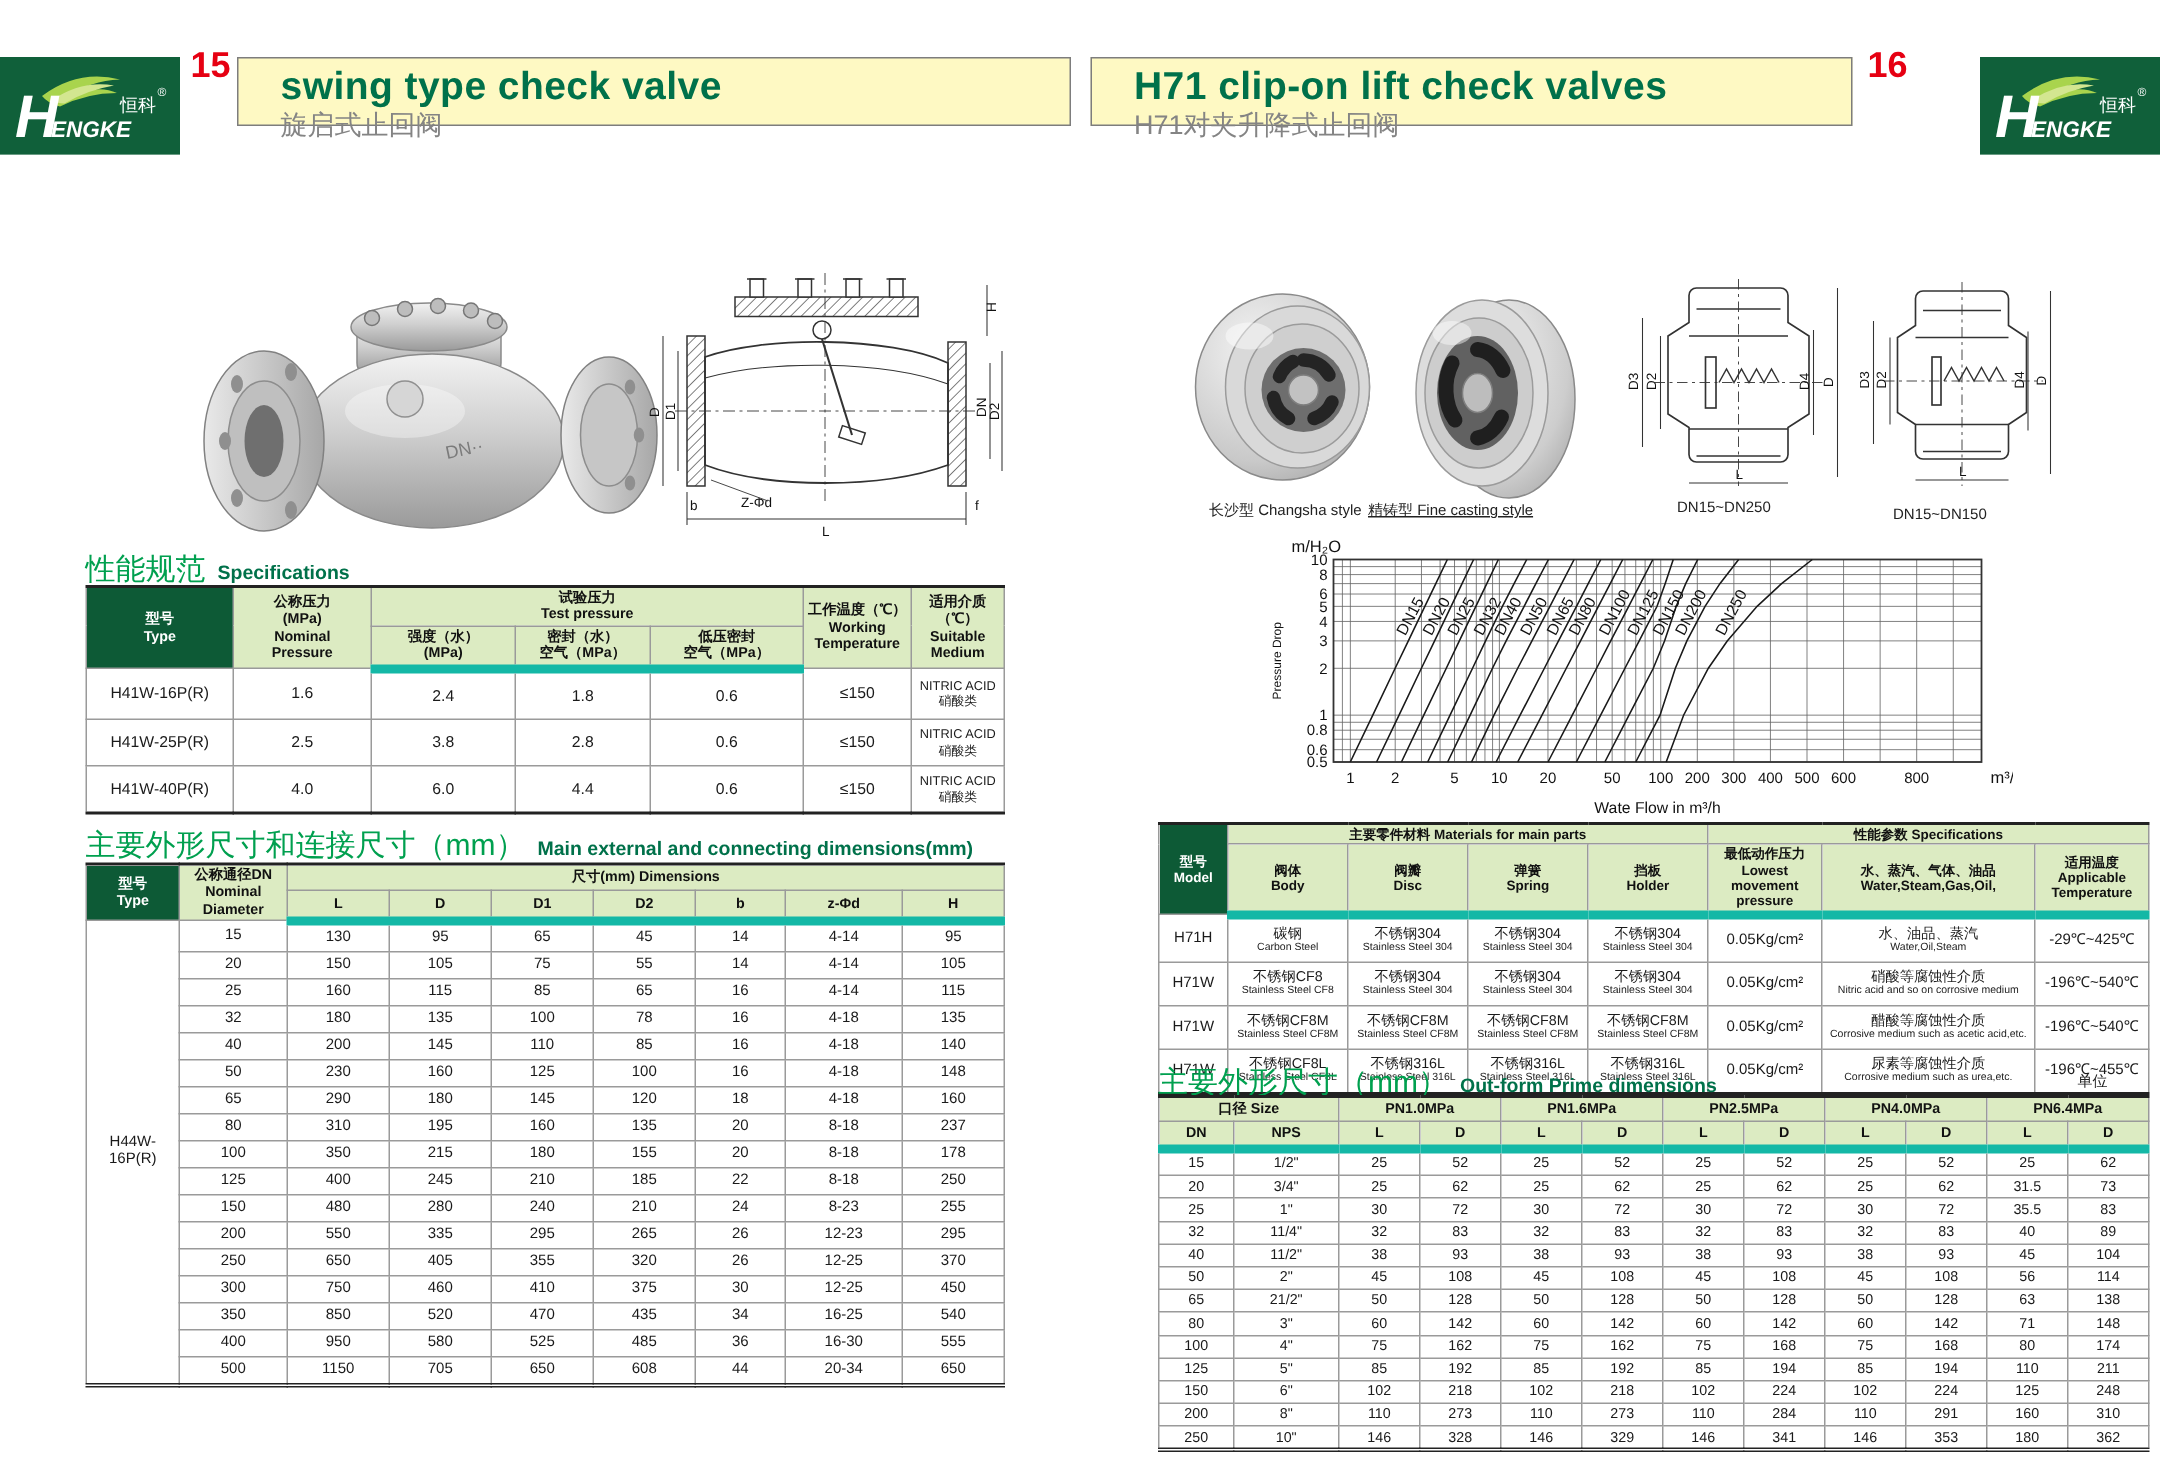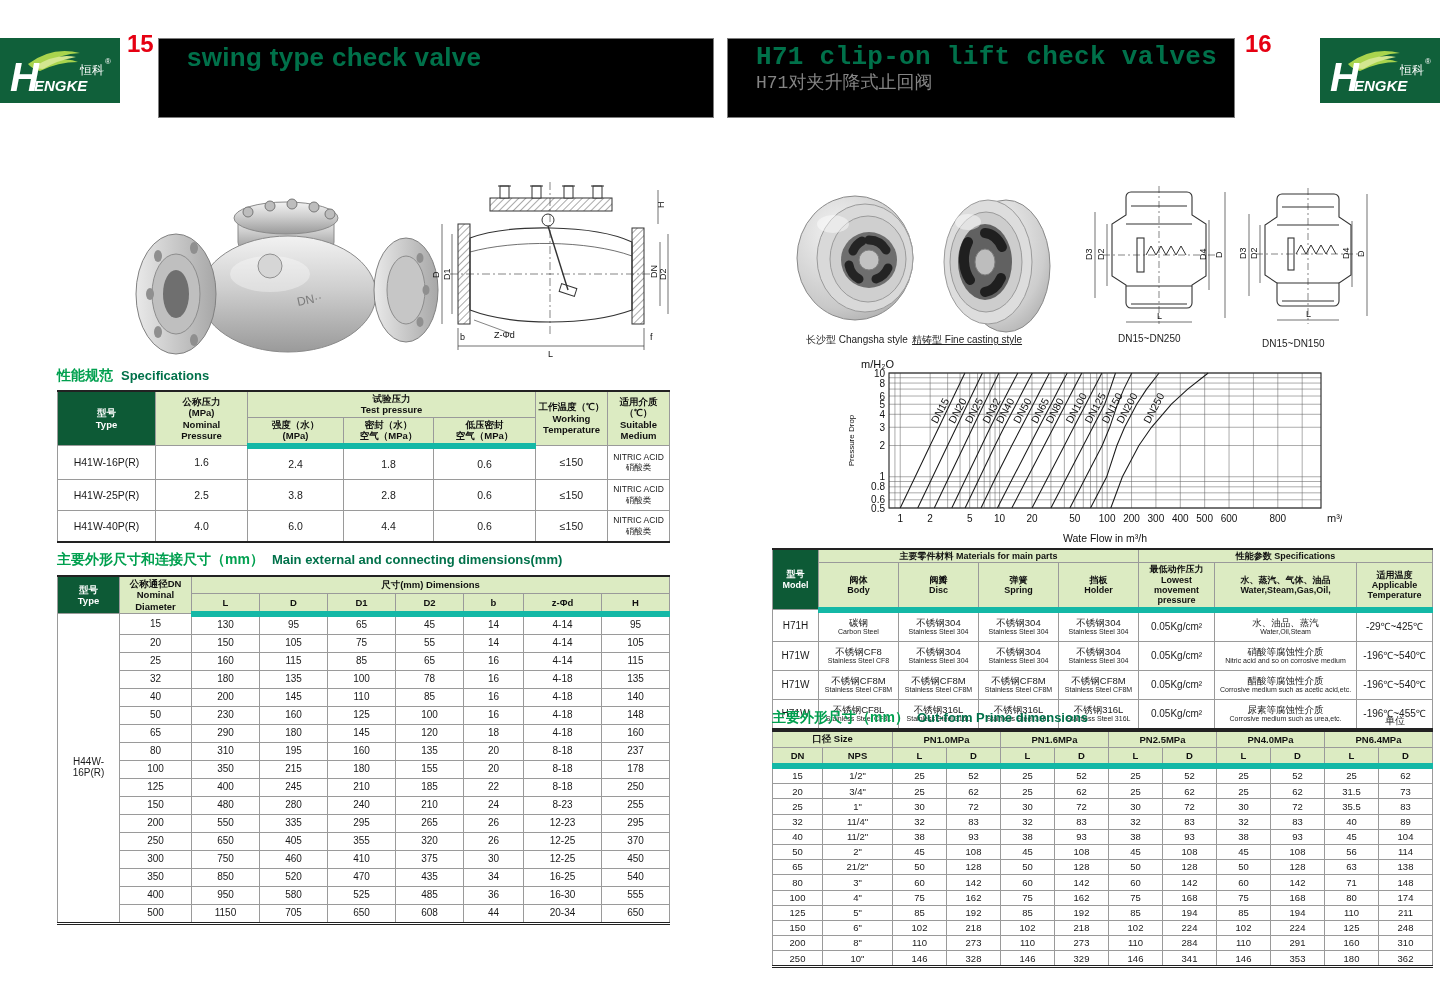--- a/index.html
+++ b/index.html
@@ -2,25 +2,25 @@
 <html><head>
 <meta charset="utf-8">
 <style>
   html,body{margin:0;padding:0;}
   body{width:1440px;height:984px;position:relative;background:#fff;
        font-family:"Liberation Sans", sans-serif;color:#1a1a1a;overflow:hidden;}
   .abs{position:absolute;}
   
   .logo-box{width:120px;height:65px;background:#10603a;}
   .page-num{font-size:24px;font-weight:bold;color:#e60012;line-height:1;}
-  .title-box{height:80px;border:1px solid #7d7d7d;background:#000000;box-sizing:border-box;padding:4px 0 0 28px;}
+  .title-box{height:46px;border:1px solid #7d7d7d;background:#fef9c3;box-sizing:border-box;padding:4px 0 0 28px;}
   .title-en{font-size:26px;font-weight:bold;color:#00714a;letter-spacing:.3px;line-height:1.1;}
   .title-zh{font-size:18px;color:#848484;line-height:1.2;margin-top:1px;}
   
-  .sec-zh{font-size:14px;font-weight:bold;color:#00a04f;}
+  .sec-zh{font-size:20px;font-weight:normal;color:#00a04f;}
   .sec-en{font-size:13px;font-weight:bold;color:#00714a;margin-left:8px;}
   .unit-label{font-size:10px;color:#222;}
   
   .tbl{border-collapse:collapse;table-layout:fixed;position:absolute;background:#fff;
        border-top:2px solid #222;border-bottom:2px solid #222;}
   .tbl.dbl{border-bottom:3px double #222;}
   .tbl th,.tbl td{border:1px solid #9a9a9a;text-align:center;vertical-align:middle;
        white-space:pre-line;overflow:hidden;padding:1px 2px;}
   .tbl thead tr:last-child th{border-bottom:6px solid #14b8a6;}
   .dk{background:#0d5a36;color:#fff;}
@@ -54,22 +54,23 @@
     <path d="M34,29 Q55,15 76,19 Q58,22 43,31 Q38,31 34,29 Z" fill="#d3e690"></path>
     <text x="10" y="53" font-size="40" font-style="italic" font-weight="bold" fill="#ffffff">H</text>
     <text x="34" y="53" font-size="15" font-style="italic" font-weight="bold" fill="#ffffff">ENGKE</text>
     <text x="80" y="36" font-size="12" fill="#ffffff">恒科</text>
     <text x="105" y="26" font-size="8" fill="#ffffff">®</text>
   </svg>
 </div>
 <div class="abs page-num" style="left:127px;top:32px;">15</div>
 <div class="abs title-box" style="left:158px;top:38px;width:556px;">
   <div class="title-en">swing type check valve</div>
-</div>
-<div class="abs title-box" style="left:727px;top:38px;width:508px;font-family:Liberation Mono, monospace;">
+  <div class="title-zh">旋启式止回阀</div>
+</div>
+<div class="abs title-box" style="left:727px;top:38px;width:508px;">
   <div class="title-en">H71 clip-on lift check valves</div>
   <div class="title-zh">H71对夹升降式止回阀</div>
 </div>
 <div class="abs page-num" style="left:1245px;top:32px;">16</div>
 <div class="abs logo-box" style="left:1320px;top:38px;">
   <svg width="120" height="65" viewBox="0 0 120 65">
     <rect x="0" y="0" width="120" height="65" fill="#10603a"></rect>
     <path d="M28,26 Q52,8 80,15 Q60,16 45,26 Q66,18 78,24 Q58,24 40,33 Q32,31 28,26 Z" fill="#a9d44d"></path>
     <path d="M34,29 Q55,15 76,19 Q58,22 43,31 Q38,31 34,29 Z" fill="#d3e690"></path>
     <text x="10" y="53" font-size="40" font-style="italic" font-weight="bold" fill="#ffffff">H</text>

